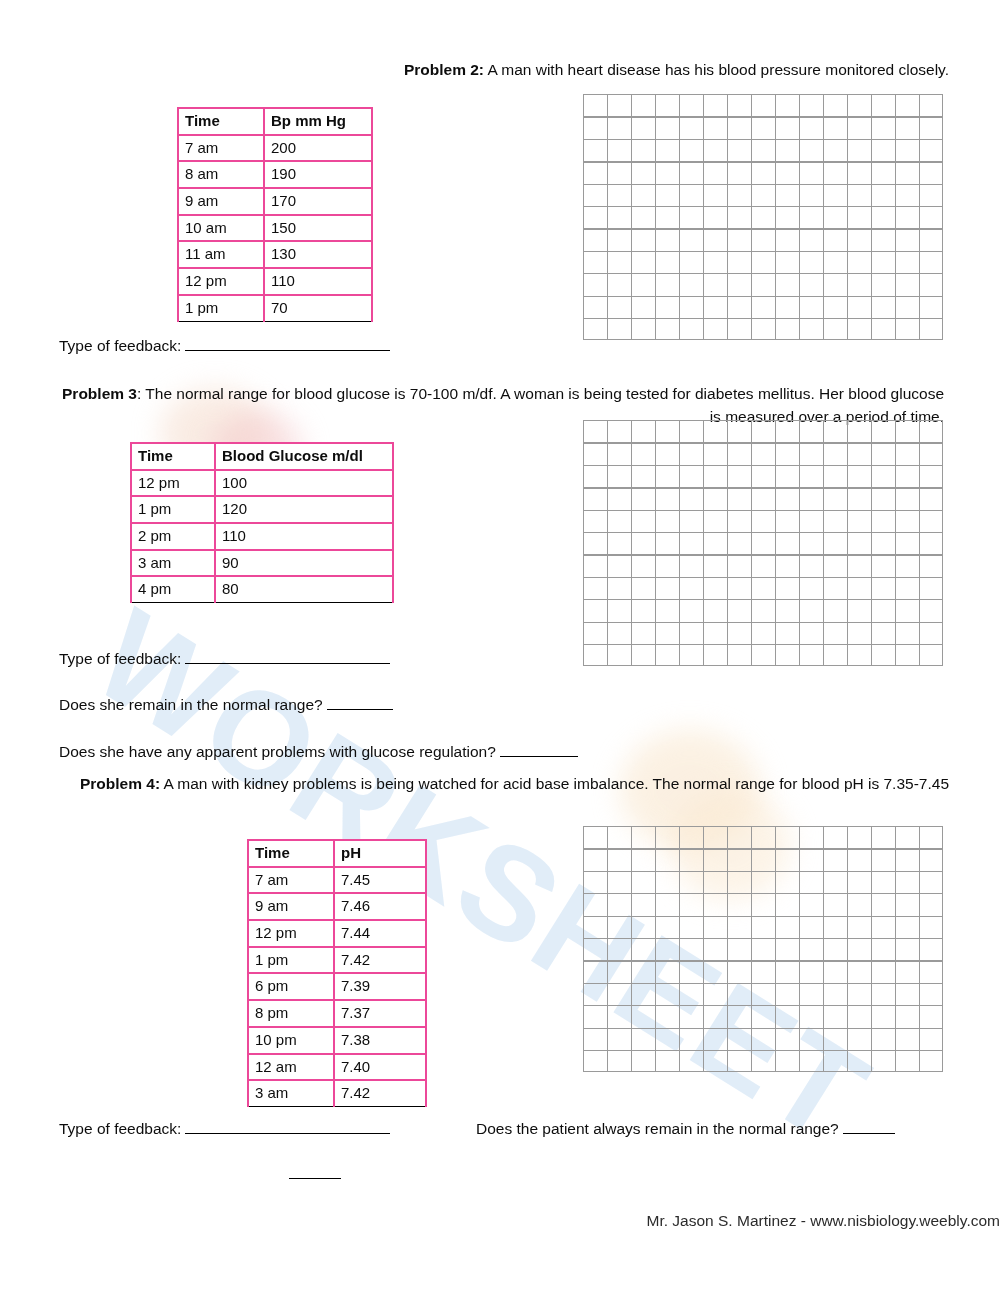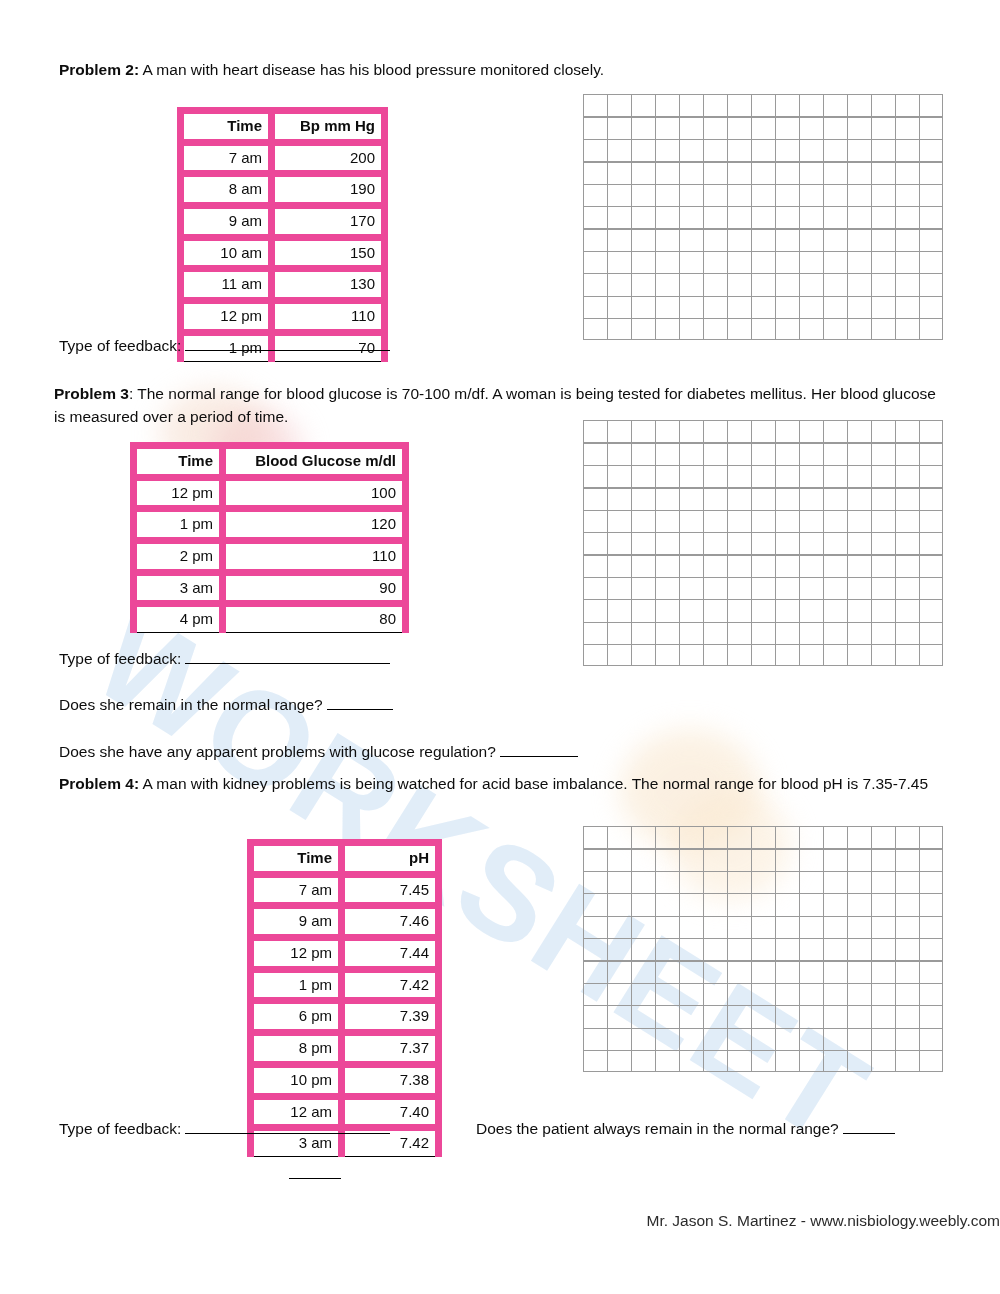--- a/index.html
+++ b/index.html
@@ -58,20 +58,21 @@
     height: 1294px;
   }
 
   
   .prose {
     position: absolute;
     font-size: 15.5px;
     line-height: 1.5;
     color: #0d0d0d;
     white-space: pre-wrap;
+    text-align: right;
   }
   .prose b { font-weight: 700; }
 
   .label-line {
     position: absolute;
     font-size: 15.5px;
     line-height: 1.4;
     color: #0d0d0d;
     white-space: nowrap;
   }
@@ -86,22 +87,22 @@
   
   .dtable {
     position: absolute;
     border-collapse: collapse;
     background: #fff;
     font-size: 15px;
     color: #0d0d0d;
   }
   .dtable th,
   .dtable td {
-    border: 7px solid #ec4899;
-    text-align: right;
+    border: 2px solid #ec4899;
+    text-align: left;
     padding: 2px 6px;
     line-height: 1.38;
     font-weight: 400;
     white-space: nowrap;
   }
   .dtable thead th {
     font-weight: 700;
     border-bottom: 1.6px solid #000;
   }
   .dtable tbody tr:last-child td { border-bottom: 1.4px solid #000; }

